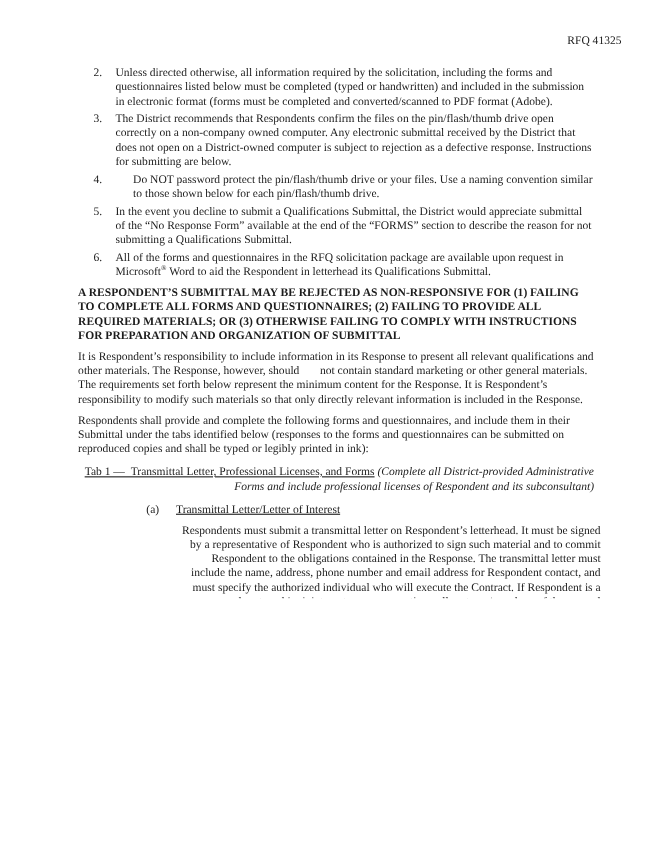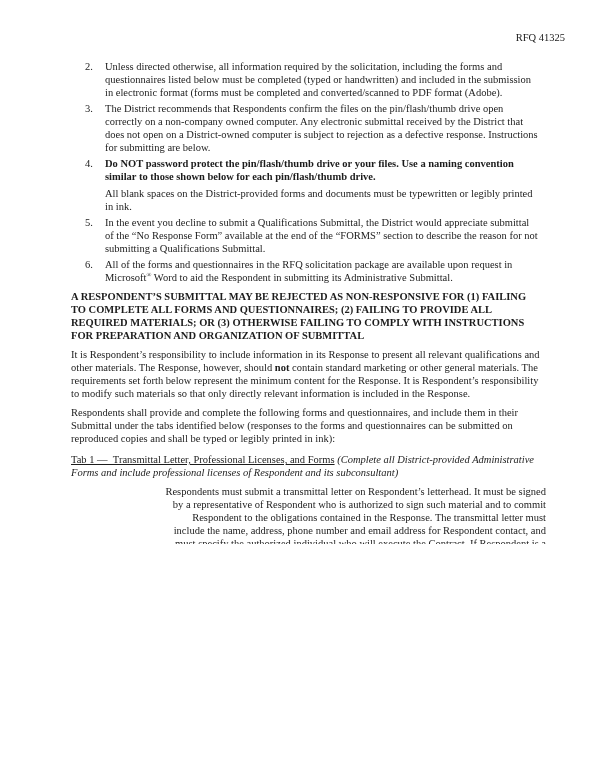--- a/index.html
+++ b/index.html
@@ -22,27 +22,27 @@
   }
   .content {
     position: absolute;
     top: 60px;
     left: 71px;
     width: 469px;
   }
   .list-item { display: flex; margin: 0 0 3px 0; padding-left: 14px; }
   .num { width: 20px; flex: none; }
   .li-body { flex: 1; }
-  .bold { font-weight: bold; }
+  .bold { font-weight: normal; margin-left: 16px; }
   .italic { font-style: italic; }
   .underline { text-decoration: underline; }
   .subpara { margin-top: 4px; }
   .notice { margin: 6px 0 0 0; font-weight: bold; }
   .para { margin: 6px 0 0 0; }
-  .tab1 { margin-top: 8px; }
+  .tab1 { margin-top: 8px; text-align: right; }
   .item-a { margin: 8px 0 0 62px; }
   .item-a .marker { display: inline-block; width: 27px; }
   .item-a-body { margin: 6px 0 0 89px; margin-right: -6px; text-align: right; }
   sup.reg { font-size: 6.5px; line-height: 0; vertical-align: super; }
   .page-num {
     position: absolute;
     top: 724px;
     left: 0;
     width: 100%;
     text-align: center;
@@ -82,42 +82,44 @@
 
     <div class="list-item">
       <span class="num">3.</span>
       <div class="li-body">The District recommends that Respondents confirm the files on the pin/flash/thumb drive open correctly on a non-company owned computer. Any electronic submittal received by the District that does not open on a District-owned computer is subject to rejection as a defective response. Instructions for submitting are below.</div>
     </div>
 
     <div class="list-item">
       <span class="num">4.</span>
       <div class="li-body">
         <div class="bold">Do NOT password protect the pin/flash/thumb drive or your files. Use a naming convention similar to those shown below for each pin/flash/thumb drive.</div>
-        <div class="subpara">All blank spaces on the District-provided forms and documents must be typewritten or legibly printed in ink.</div>
       </div>
     </div>
 
     <div class="list-item">
       <span class="num">5.</span>
       <div class="li-body">In the event you decline to submit a Qualifications Submittal, the District would appreciate submittal of the “No Response Form” available at the end of the “FORMS” section to describe the reason for not submitting a Qualifications Submittal.</div>
     </div>
 
     <div class="list-item">
       <span class="num">6.</span>
-      <div class="li-body"><span>All of the forms and questionnaires in the RFQ solicitation package are available upon request in Microsoft</span><sup class="reg">®</sup><span> Word to aid the Respondent in submitting its Administrative Submittal.</span></div>
+      <div class="li-body"><span>All of the forms and questionnaires in the RFQ solicitation package are available upon request in Microsoft</span><sup class="reg">®</sup><span> Word to aid the Respondent in letterhead its Qualifications Submittal.</span></div>
     </div>
 
     <p class="notice">A RESPONDENT’S SUBMITTAL MAY BE REJECTED AS NON-RESPONSIVE FOR (1) FAILING TO COMPLETE ALL FORMS AND QUESTIONNAIRES; (2) FAILING TO PROVIDE ALL REQUIRED MATERIALS; OR (3) OTHERWISE FAILING TO COMPLY WITH INSTRUCTIONS FOR PREPARATION AND ORGANIZATION OF SUBMITTAL</p>
 
     <p class="para"><span>It is Respondent’s responsibility to include information in its Response to present all relevant qualifications and other materials. The Response, however, should </span><span class="bold">not</span><span> contain standard marketing or other general materials. The requirements set forth below represent the minimum content for the Response. It is Respondent’s responsibility to modify such materials so that only directly relevant information is included in the Response.</span></p>
 
     <p class="para">Respondents shall provide and complete the following forms and questionnaires, and include them in their Submittal under the tabs identified below (responses to the forms and questionnaires can be submitted on reproduced copies and shall be typed or legibly printed in ink):</p>
 
     <p class="para tab1"><span class="underline">Tab 1 — Transmittal Letter, Professional Licenses, and Forms</span><span class="italic"> (Complete all District-provided Administrative Forms and include professional licenses of Respondent and its subconsultant)</span></p>
 
+    <div class="item-a">
+      <span class="marker">(a)</span><span class="underline">Transmittal Letter/Letter of Interest</span>
+    </div>
 
     <div class="item-a-body">Respondents must submit a transmittal letter on Respondent’s letterhead. It must be signed by a representative of Respondent who is authorized to sign such material and to commit Respondent to the obligations contained in the Response. The transmittal letter must include the name, address, phone number and email address for Respondent contact, and must specify the authorized individual who will execute the Contract. If Respondent is a general partnership, joint venture, or consortium, all partners/members of the general partnership, joint venture, or consortium shall sign the letter. If Respondent is a corporation or a limited liability company, an authorized officer shall sign his/her name and indicate his/her title beneath the full corporate name. The transmittal letter may include any information deemed relevant by Respondent. If Respondent is a general partnership, joint venture or consortium, state that each partner/member of the general partnership, joint venture or consortium will have joint and several liabilities if awarded the Agreement.</div>
 
   </div>
 
   <div class="page-num">- 7 -</div>
 
   <div class="stamp">
     <span class="stamp-line" style="background: rgb(241, 170, 98); color: rgb(188, 76, 22);">Page 7</span>
     <span class="stamp-line" style="background: rgb(241, 170, 98); color: rgb(188, 76, 22);">2025-07-28 –SJRWMD RFQ 41325</span>

